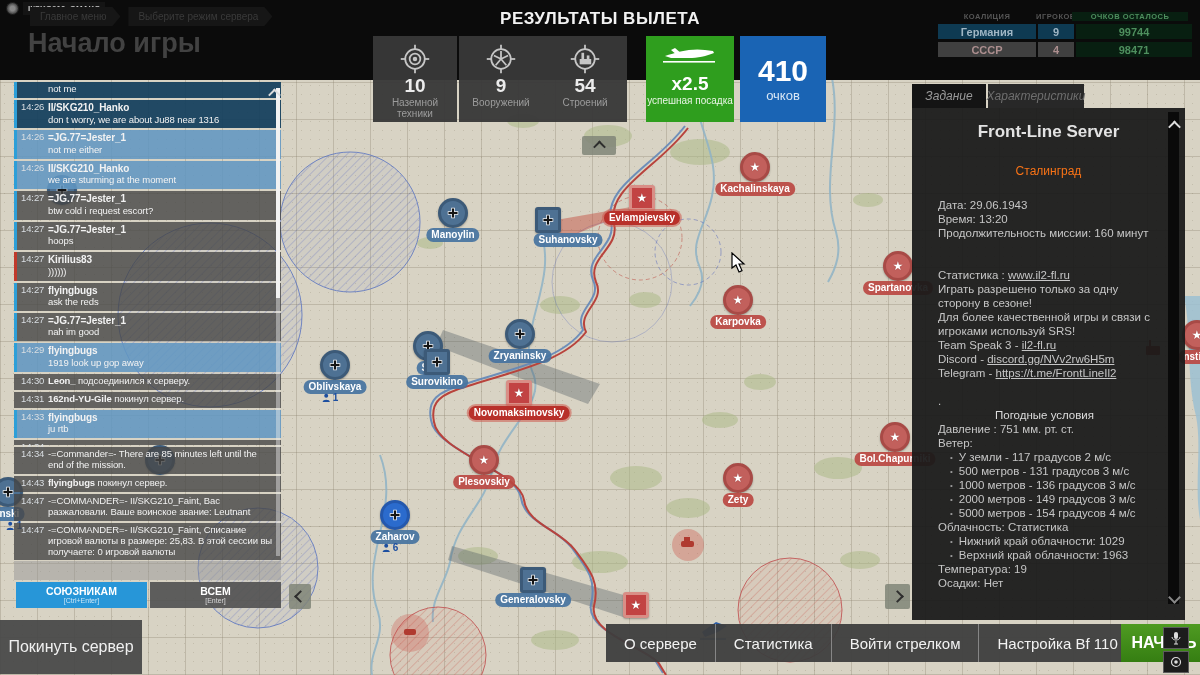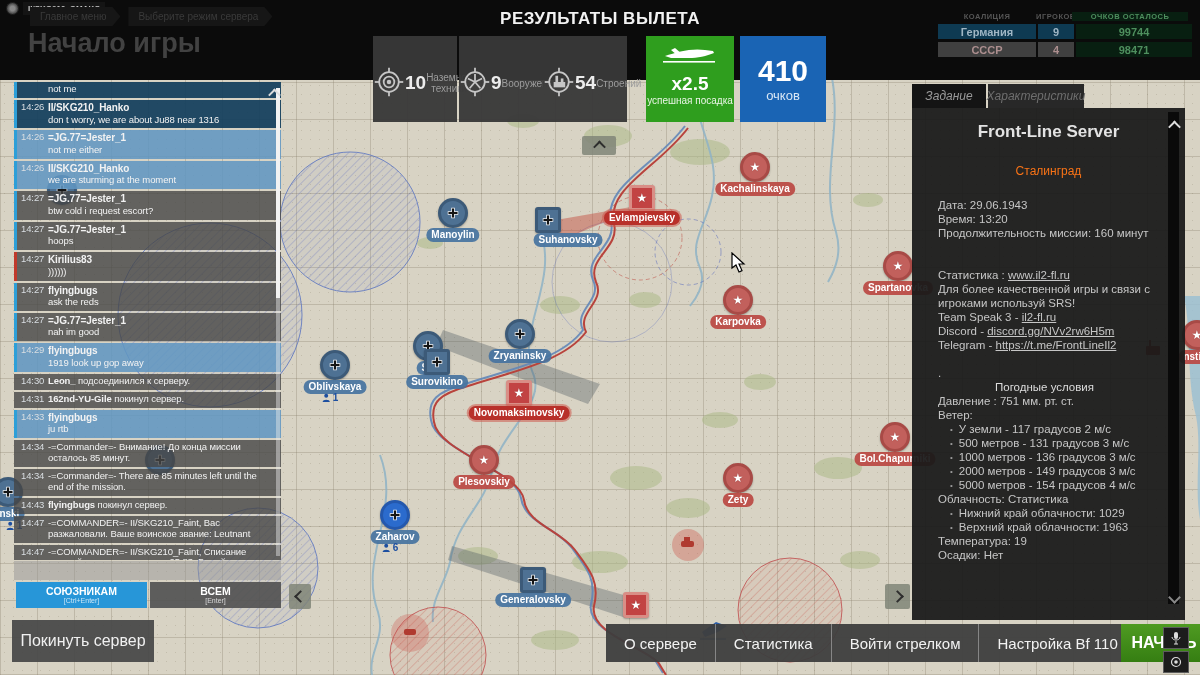--- a/index.html
+++ b/index.html
@@ -31,21 +31,21 @@
 .mpersons svg{width:9px;height:9px;}
 
 #top-band{position:absolute;left:0;top:0;width:1200px;height:80px;background:#0b0b0b;z-index:3;}
 #player-badge{position:absolute;left:6px;top:2px;z-index:4;display:flex;align-items:center;gap:4px;}
 #player-badge .pico{width:11px;height:11px;border-radius:50%;background:radial-gradient(#888 30%,#444 70%);border:1px solid #222;}
 #player-badge .pname{background:#141414;color:#c8c8c8;font-size:8px;font-weight:bold;padding:2px 5px;}
 #breadcrumb{position:absolute;left:30px;top:7px;z-index:4;display:flex;gap:8px;}
 .crumb{background:#161616;color:#3a3a3a;font-size:10px;padding:4px 14px 4px 10px;clip-path:polygon(0 0,calc(100% - 8px) 0,100% 50%,calc(100% - 8px) 100%,0 100%);}
 #page-title{position:absolute;left:28px;top:28px;z-index:4;font-size:27px;font-weight:bold;color:#424242;}
 #results-title{position:absolute;left:0;top:9px;width:1200px;text-align:center;z-index:4;font-size:17px;font-weight:bold;color:#f2f2f2;letter-spacing:.5px;}
-.statbox{position:absolute;top:36px;width:84px;height:86px;background:rgba(56,56,56,.96);z-index:4;display:flex;flex-direction:row;align-items:center;justify-content:flex-start;padding-top:6px;box-sizing:border-box;}
+.statbox{position:absolute;top:36px;width:84px;height:86px;background:rgba(56,56,56,.96);z-index:4;display:flex;flex-direction:column;align-items:center;justify-content:flex-start;padding-top:6px;box-sizing:border-box;}
 .statbox .sicon{height:34px;display:flex;align-items:center;}
 .statbox .sval{font-size:19px;font-weight:bold;color:#ececec;line-height:1;}
 .statbox .slab{font-size:10px;color:#9c9c9c;text-align:center;line-height:1.1;margin-top:2px;}
 #landing-box{position:absolute;left:646px;top:36px;width:88px;height:86px;z-index:4;background:#2f9e1e;display:flex;flex-direction:column;align-items:center;padding-top:8px;box-sizing:border-box;}
 #landing-box .mult{font-size:19px;font-weight:bold;color:#fff;margin-top:4px;line-height:1;}
 #landing-box .llab{font-size:10px;color:#eaf5e6;text-align:center;line-height:1.15;margin-top:2px;}
 #points-box{position:absolute;left:740px;top:36px;width:86px;height:86px;z-index:4;background:#1a64b4;display:flex;flex-direction:column;align-items:center;justify-content:center;}
 #points-box .pval{font-size:30px;font-weight:bold;color:#fff;line-height:1;}
 #points-box .plab{font-size:13px;color:#d7e6f5;margin-top:2px;}
 
@@ -100,21 +100,21 @@
 .pl{min-height:13px;}
 .plc{text-align:center;}
 .plb{font-weight:normal;color:#dcdcdc;}
 .plbu{padding-left:12px;}
 .bu{font-size:8px;margin-right:6px;vertical-align:1px;color:#9a9a9a;}
 .plink{text-decoration:underline;cursor:pointer;}
 #panel-scroll{position:absolute;left:1168px;top:112px;width:11px;height:492px;background:#0a0a0a;z-index:7;}
 #panel-chev-up{position:absolute;left:1170px;top:116px;z-index:8;}
 #panel-chev-down{position:absolute;left:1170px;top:588px;z-index:8;}
 
-#leave-btn{position:absolute;left:12px;top:620px;width:142px;height:42px;background:rgba(72,72,72,.94);z-index:7;color:#f0f0f0;font-size:16px;display:flex;align-items:center;justify-content:center;cursor:pointer;}
+#leave-btn{position:absolute;left:0;top:620px;width:142px;height:54px;background:rgba(72,72,72,.94);z-index:7;color:#f0f0f0;font-size:16px;display:flex;align-items:center;justify-content:center;cursor:pointer;}
 #footer-group{position:absolute;left:606px;top:624px;height:38px;background:rgba(62,62,62,.95);z-index:7;display:flex;align-items:stretch;}
 .fbtn{display:flex;align-items:center;justify-content:center;color:#f2f2f2;font-size:15px;padding:0 18px;cursor:pointer;border-left:1px solid rgba(255,255,255,.35);}
 .fbtn:first-child{border-left:none;}
 #start-btn{position:absolute;left:1121px;top:624px;width:86px;height:38px;z-index:7;background:linear-gradient(#4f9b22,#357e12);color:#fff;font-size:16px;font-weight:bold;display:flex;align-items:center;justify-content:center;cursor:pointer;}
 .cornerbtn{position:absolute;width:24px;height:20px;background:#1c1c1c;border:1px solid #5c5c5c;z-index:8;display:flex;align-items:center;justify-content:center;cursor:pointer;}
 #mic-btn{left:1163px;top:627px;}
 #rec-btn{left:1163px;top:651px;}
 #cursor{position:absolute;left:731px;top:252px;z-index:20;pointer-events:none;}
 </style>
 </head>
@@ -538,21 +538,20 @@
         <div class="cinline"><b>162nd-YU-Gile </b>покинул сервер.</div>
       </div>
       <div class="crow bg-light-blue">
         <span class="acc acc-blue"></span>
         <span class="ctime">14:33</span>
         <div class="cname">flyingbugs</div>
         <div class="ctext">ju rtb</div>
       </div>
       <div class="crow bg-grey">
         <span class="ctime">14:34</span>
-        <div class="cinline">-=Commander=- Внимание! До конца миссии осталось 85 минут.</div>
       </div>
       <div class="crow bg-grey">
         <span class="ctime">14:34</span>
         <div class="cinline">-=Commander=- There are 85 minutes left until the end of the mission.</div>
       </div>
       <div class="crow bg-grey">
         <span class="ctime">14:43</span>
         <div class="cinline"><b>flyingbugs </b>покинул сервер.</div>
       </div>
       <div class="crow bg-grey">
@@ -593,20 +592,21 @@
   <div id="panel">
     <div id="panel-title">Front-Line Server</div>
     <div id="panel-sub">Сталинград</div>
     <div id="panel-lines">
         <div class="pl">Дата: 29.06.1943</div>
         <div class="pl">Время: 13:20</div>
         <div class="pl">Продолжительность миссии: 160 минут</div>
         <div class="pl">&nbsp;</div>
         <div class="pl">&nbsp;</div>
         <div class="pl">Статистика : <span class="plink">www.il2-fl.ru</span></div>
+        <div class="pl">Играть разрешено только за одну сторону в сезоне!</div>
         <div class="pl">Для более качественной игры и связи с игроками используй SRS!</div>
         <div class="pl">Team Speak 3 - <span class="plink">il2-fl.ru</span></div>
         <div class="pl">Discord - <span class="plink">discord.gg/NVv2rw6H5m</span></div>
         <div class="pl">Telegram - <span class="plink">https://t.me/FrontLineIl2</span></div>
         <div class="pl">&nbsp;</div>
         <div class="pl">.</div>
         <div class="pl plc plb">Погодные условия</div>
         <div class="pl">Давление : 751 мм. рт. ст.</div>
         <div class="pl">Ветер:</div>
         <div class="pl plbu"><span class="bu">•</span>У земли - 117 градусов 2 м/с</div>

